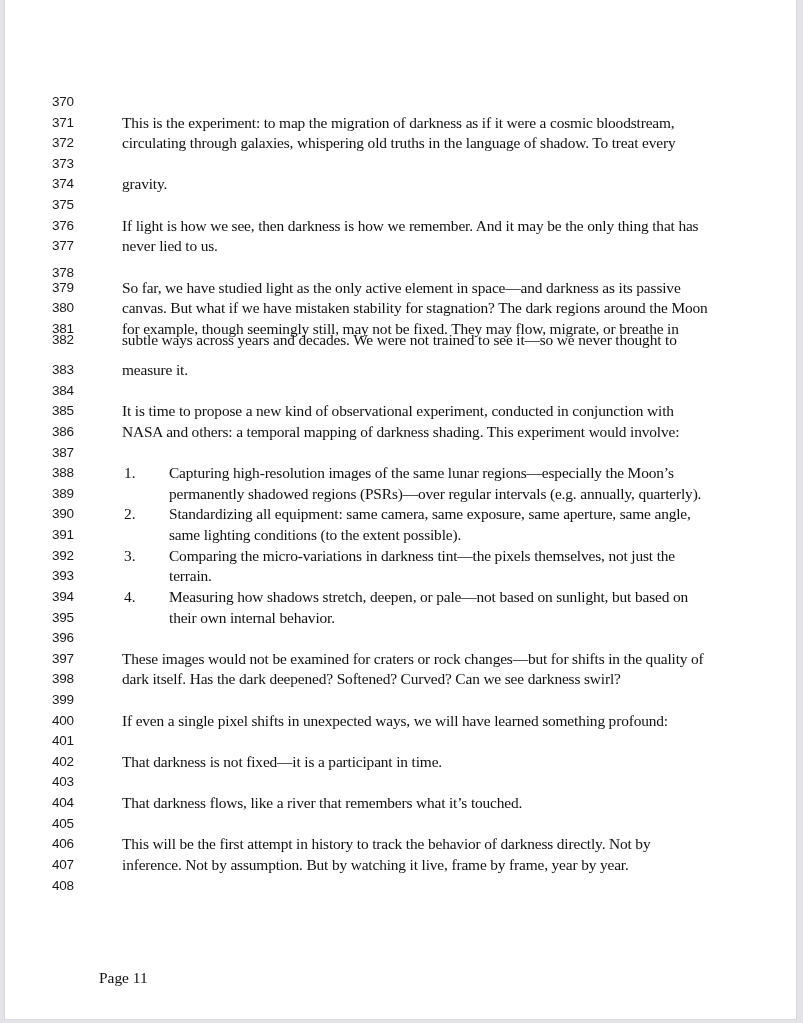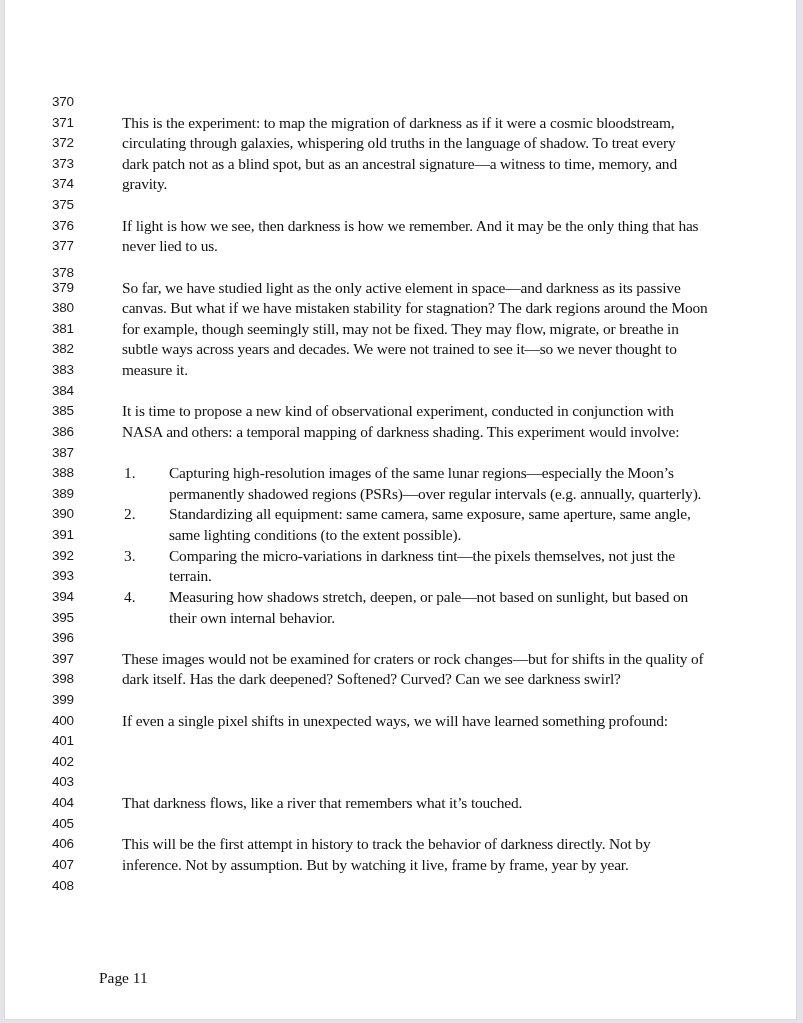--- a/index.html
+++ b/index.html
@@ -84,21 +84,20 @@
       <div class="line" style="top: 114.62px;">
         <span class="lnum">371</span>
         <span class="ltext">This is the experiment: to map the migration of darkness as if it were a cosmic bloodstream,</span>
       </div>
       <div class="line" style="top: 135.24px;">
         <span class="lnum">372</span>
         <span class="ltext">circulating through galaxies, whispering old truths in the language of shadow. To treat every</span>
       </div>
       <div class="line" style="top: 155.86px;">
         <span class="lnum">373</span>
-        <span class="ltext">dark patch not as a blind spot, but as an ancestral signature—a witness to time, memory, and</span>
       </div>
       <div class="line" style="top: 176.48px;">
         <span class="lnum">374</span>
         <span class="ltext">gravity.</span>
       </div>
       <div class="line" style="top: 197.1px;">
         <span class="lnum">375</span>
       </div>
       <div class="line" style="top: 217.72px;">
         <span class="lnum">376</span>
@@ -116,21 +115,21 @@
         <span class="ltext">So far, we have studied light as the only active element in space—and darkness as its passive</span>
       </div>
       <div class="line" style="top: 300.2px;">
         <span class="lnum">380</span>
         <span class="ltext">canvas. But what if we have mistaken stability for stagnation? The dark regions around the Moon</span>
       </div>
       <div class="line" style="top: 320.82px;">
         <span class="lnum">381</span>
         <span class="ltext">for example, though seemingly still, may not be fixed. They may flow, migrate, or breathe in</span>
       </div>
-      <div class="line" style="top: 341px;">
+      <div class="line" style="top: 332px;">
         <span class="lnum">382</span>
         <span class="ltext">subtle ways across years and decades. We were not trained to see it—so we never thought to</span>
       </div>
       <div class="line" style="top: 362.06px;">
         <span class="lnum">383</span>
         <span class="ltext">measure it.</span>
       </div>
       <div class="line" style="top: 382.68px;">
         <span class="lnum">384</span>
       </div>
@@ -197,20 +196,21 @@
       </div>
       <div class="line" style="top: 712.6px;">
         <span class="lnum">400</span>
         <span class="ltext">If even a single pixel shifts in unexpected ways, we will have learned something profound:</span>
       </div>
       <div class="line" style="top: 733.22px;">
         <span class="lnum">401</span>
       </div>
       <div class="line" style="top: 753.84px;">
         <span class="lnum">402</span>
+        <span class="ltext">That darkness is not fixed—it is a participant in time.</span>
       </div>
       <div class="line" style="top: 774.46px;">
         <span class="lnum">403</span>
       </div>
       <div class="line" style="top: 795.08px;">
         <span class="lnum">404</span>
         <span class="ltext">That darkness flows, like a river that remembers what it’s touched.</span>
       </div>
       <div class="line" style="top: 815.7px;">
         <span class="lnum">405</span>

